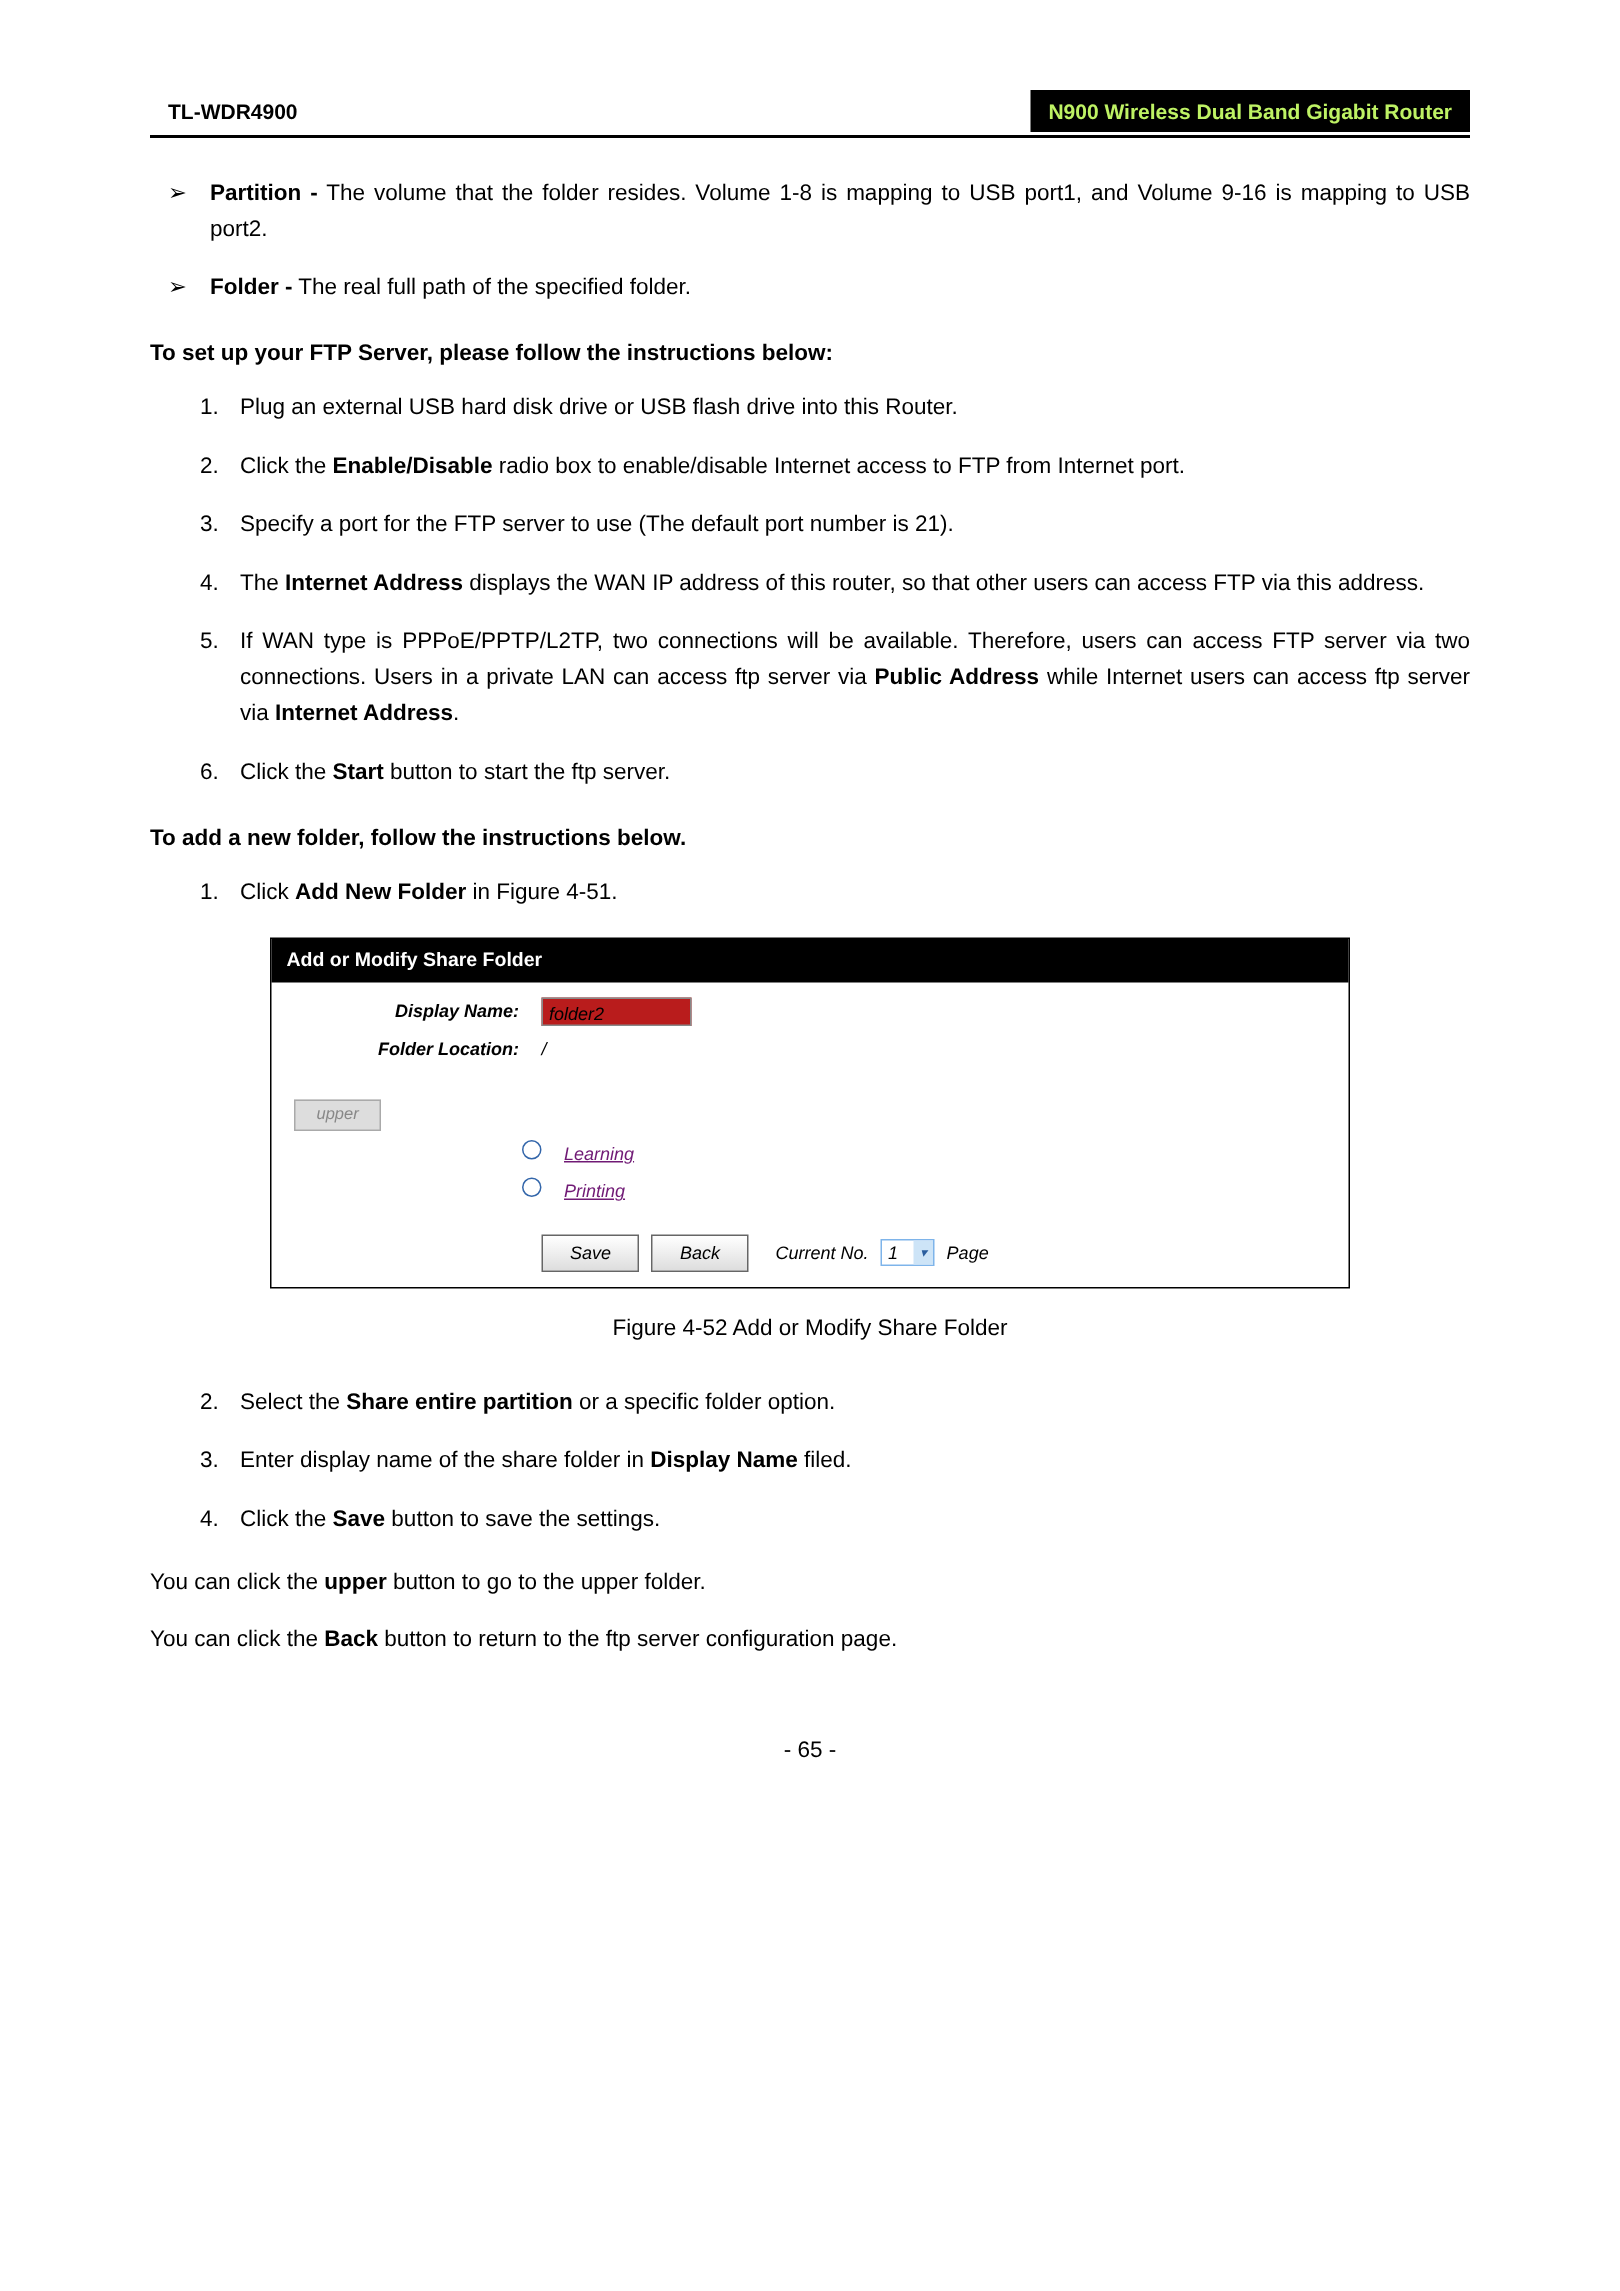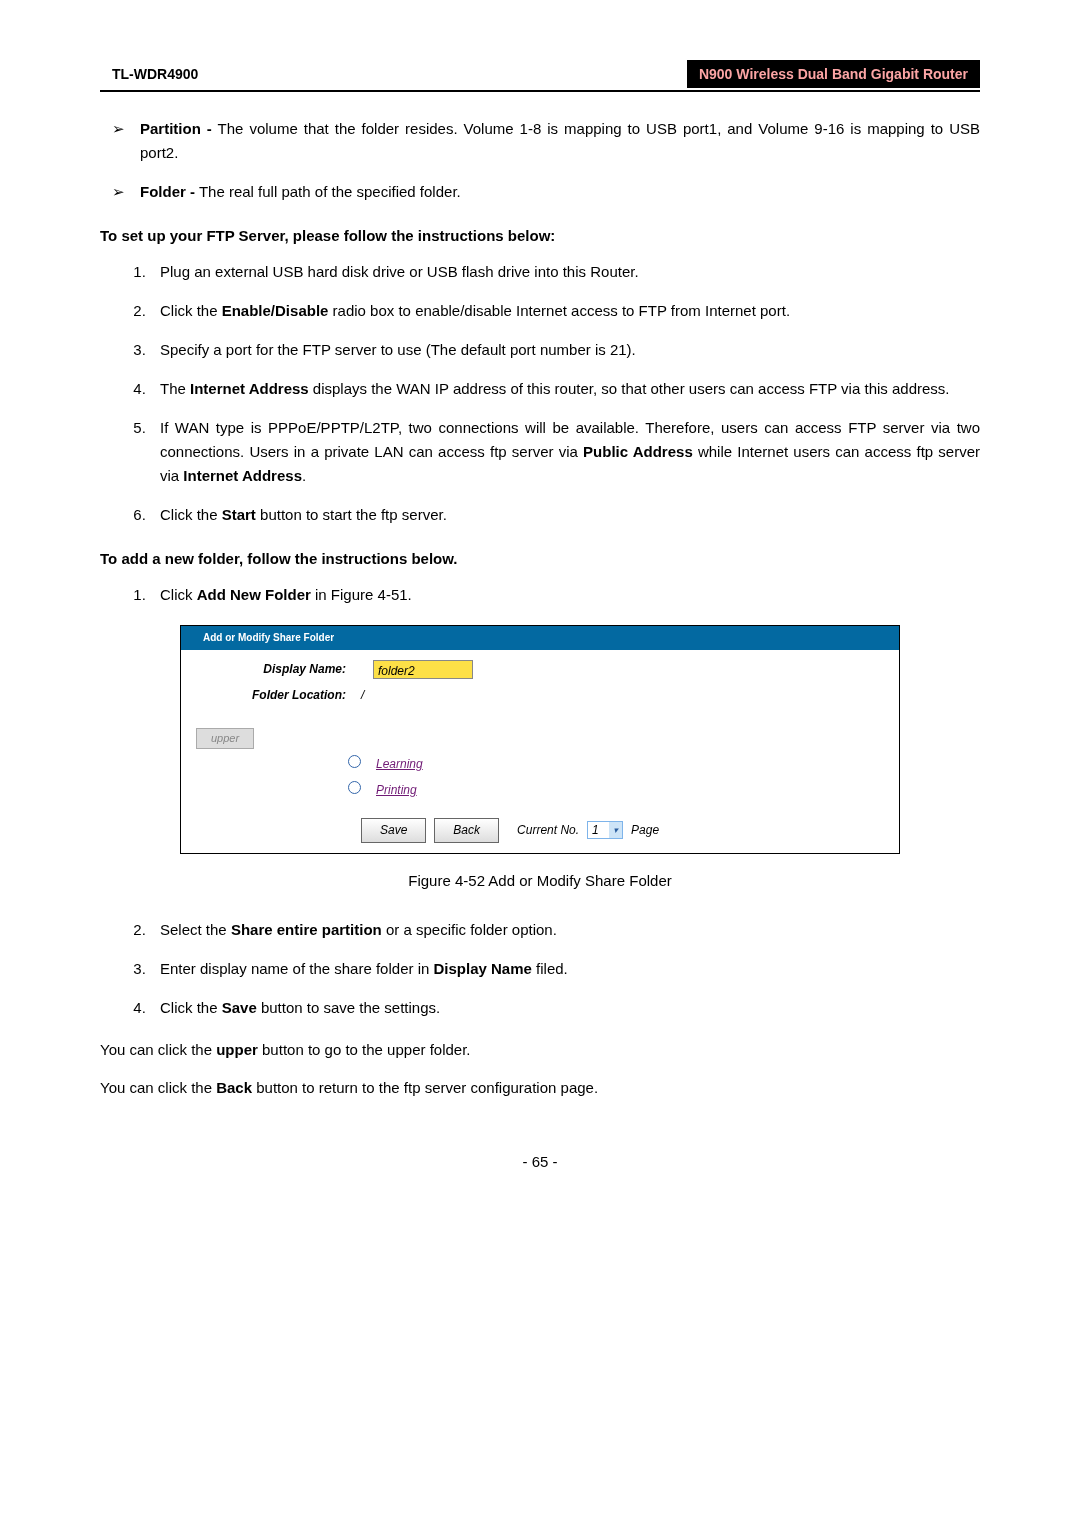--- a/index.html
+++ b/index.html
@@ -19,21 +19,21 @@
       margin-bottom: 25px;
       justify-content: space-between;
     }
     .model {
       font-weight: bold;
       padding: 3px 12px;
       font-size: 14px;
     }
     .product {
       background: #000;
-      color: #fca5a5;
+      color: #bef264;
       font-weight: bold;
       padding: 3px 12px;
       font-size: 14px;
     }
     .bullet-list {
       list-style: none;
       padding-left: 40px;
       margin: 0 0 20px 0;
     }
     .bullet-list li {
@@ -58,50 +58,49 @@
     .num-list li {
       padding-left: 10px;
       margin-bottom: 15px;
       text-align: justify;
     }
     .figure-box {
       border: 1px solid #000;
       margin: 10px 80px;
     }
     .figure-title {
-      background: #0369a1;
+      background: #000000;
       color: #fff;
       font-weight: bold;
-      font-size: 10px;
-      padding: 4px 22px;
+      font-size: 13px;
+      padding: 4px 10px;
     }
     .fig-body {
       padding: 10px 15px 6px 15px;
       font-size: 12px;
       font-style: italic;
     }
     .fig-row {
       display: flex;
       align-items: center;
       margin-bottom: 6px;
     }
     .fig-label {
       width: 150px;
       text-align: right;
       font-weight: bold;
       padding-right: 15px;
     }
     .fig-input {
       border: 1px solid #888;
-      background: #fde047;
+      background: #b91c1c;
       padding: 1px 4px;
       font-size: 12px;
       width: 90px;
       height: 15px;
-      margin-left: 12px;
     }
     .fig-checkbox {
       display: inline-block;
       width: 12px;
       height: 12px;
       border: 1px solid #666;
       background: #fff;
       margin-right: 5px;
       vertical-align: middle;
     }

